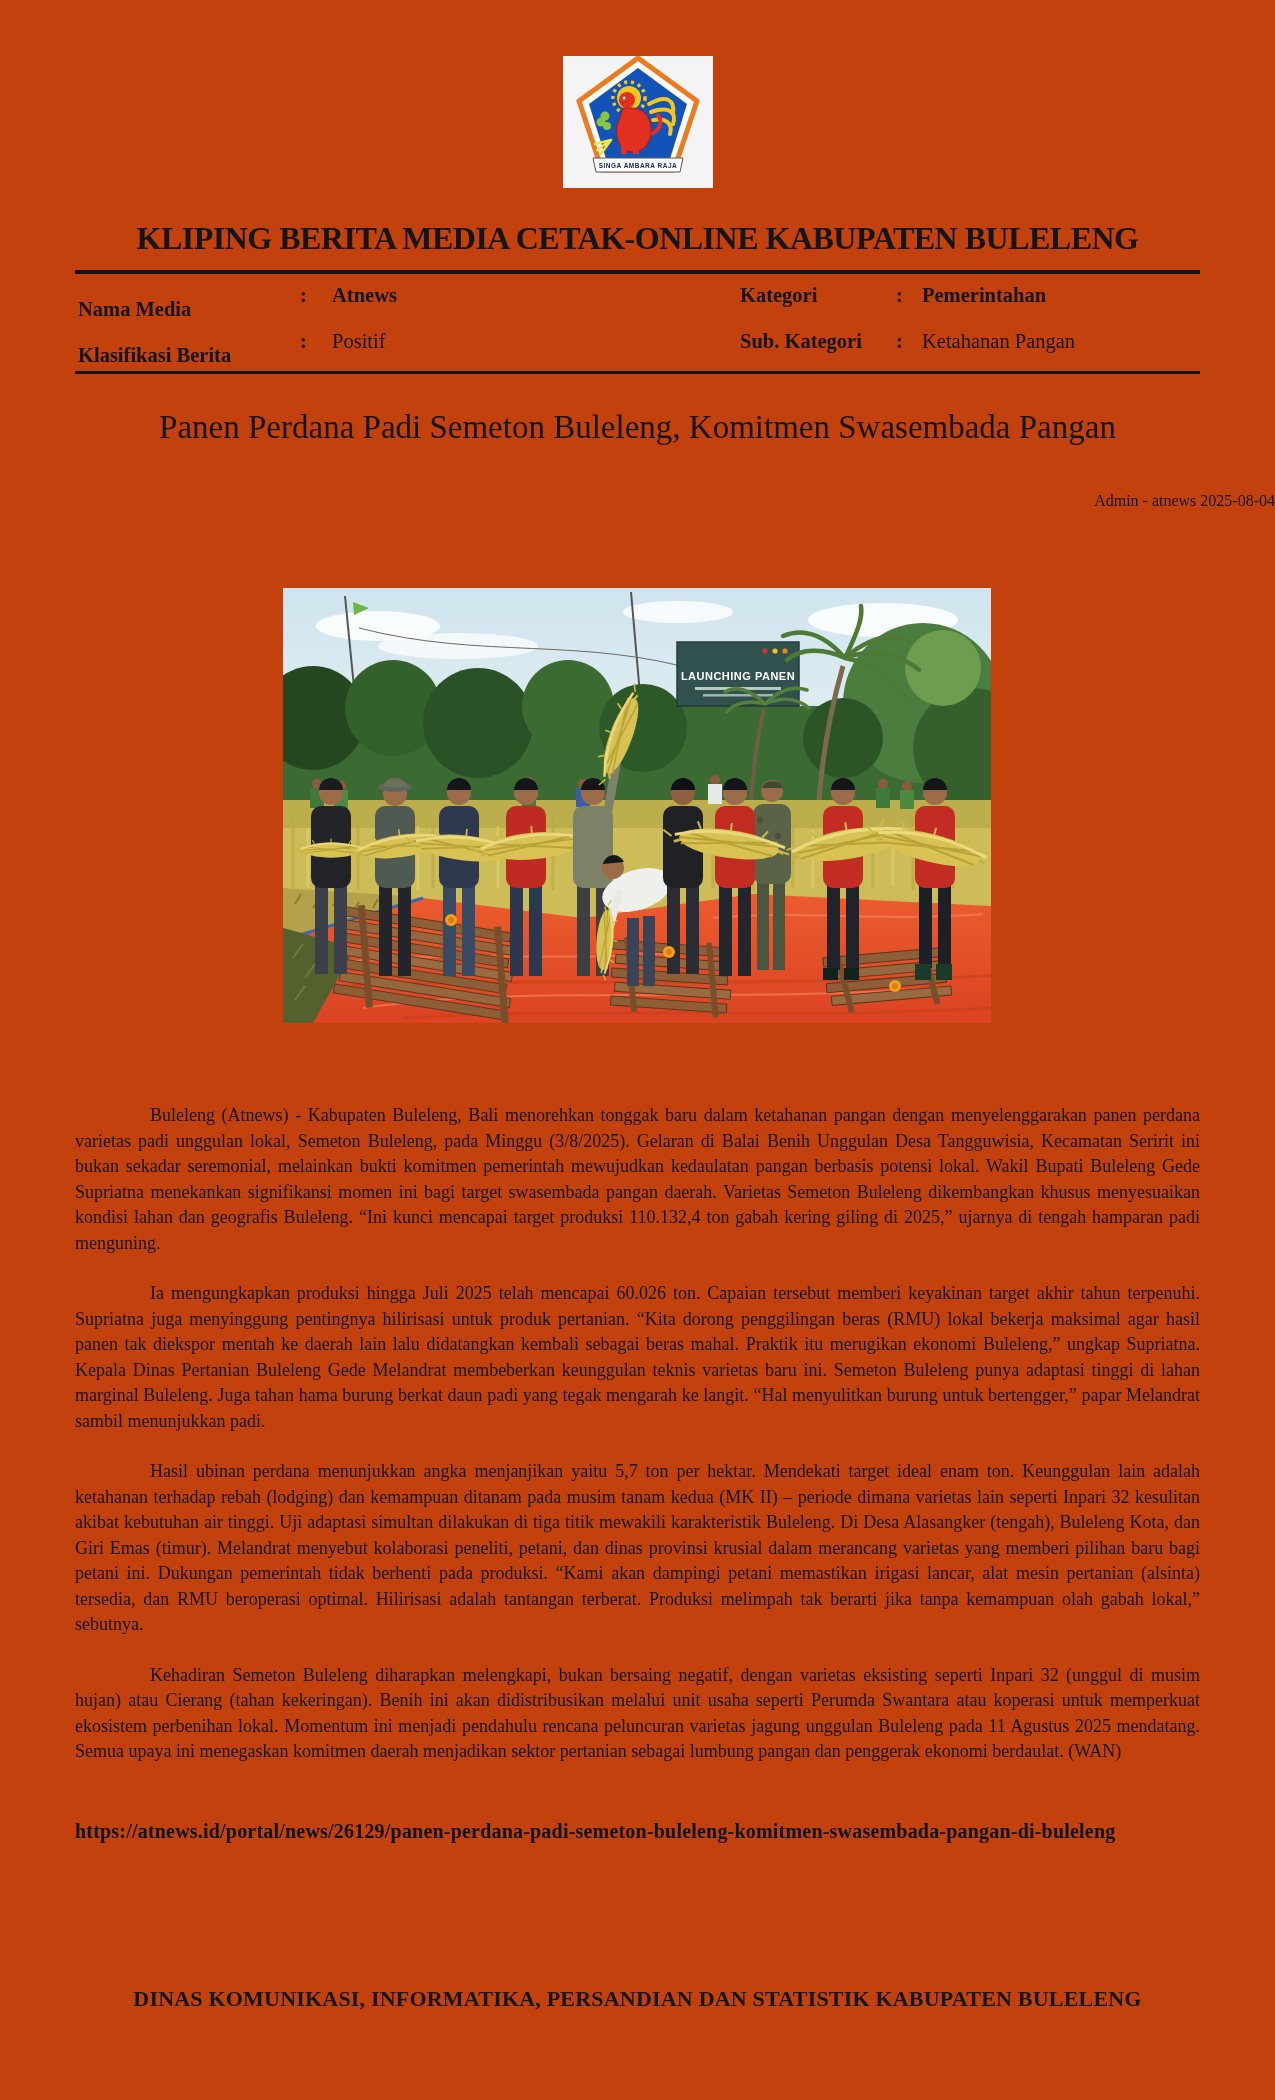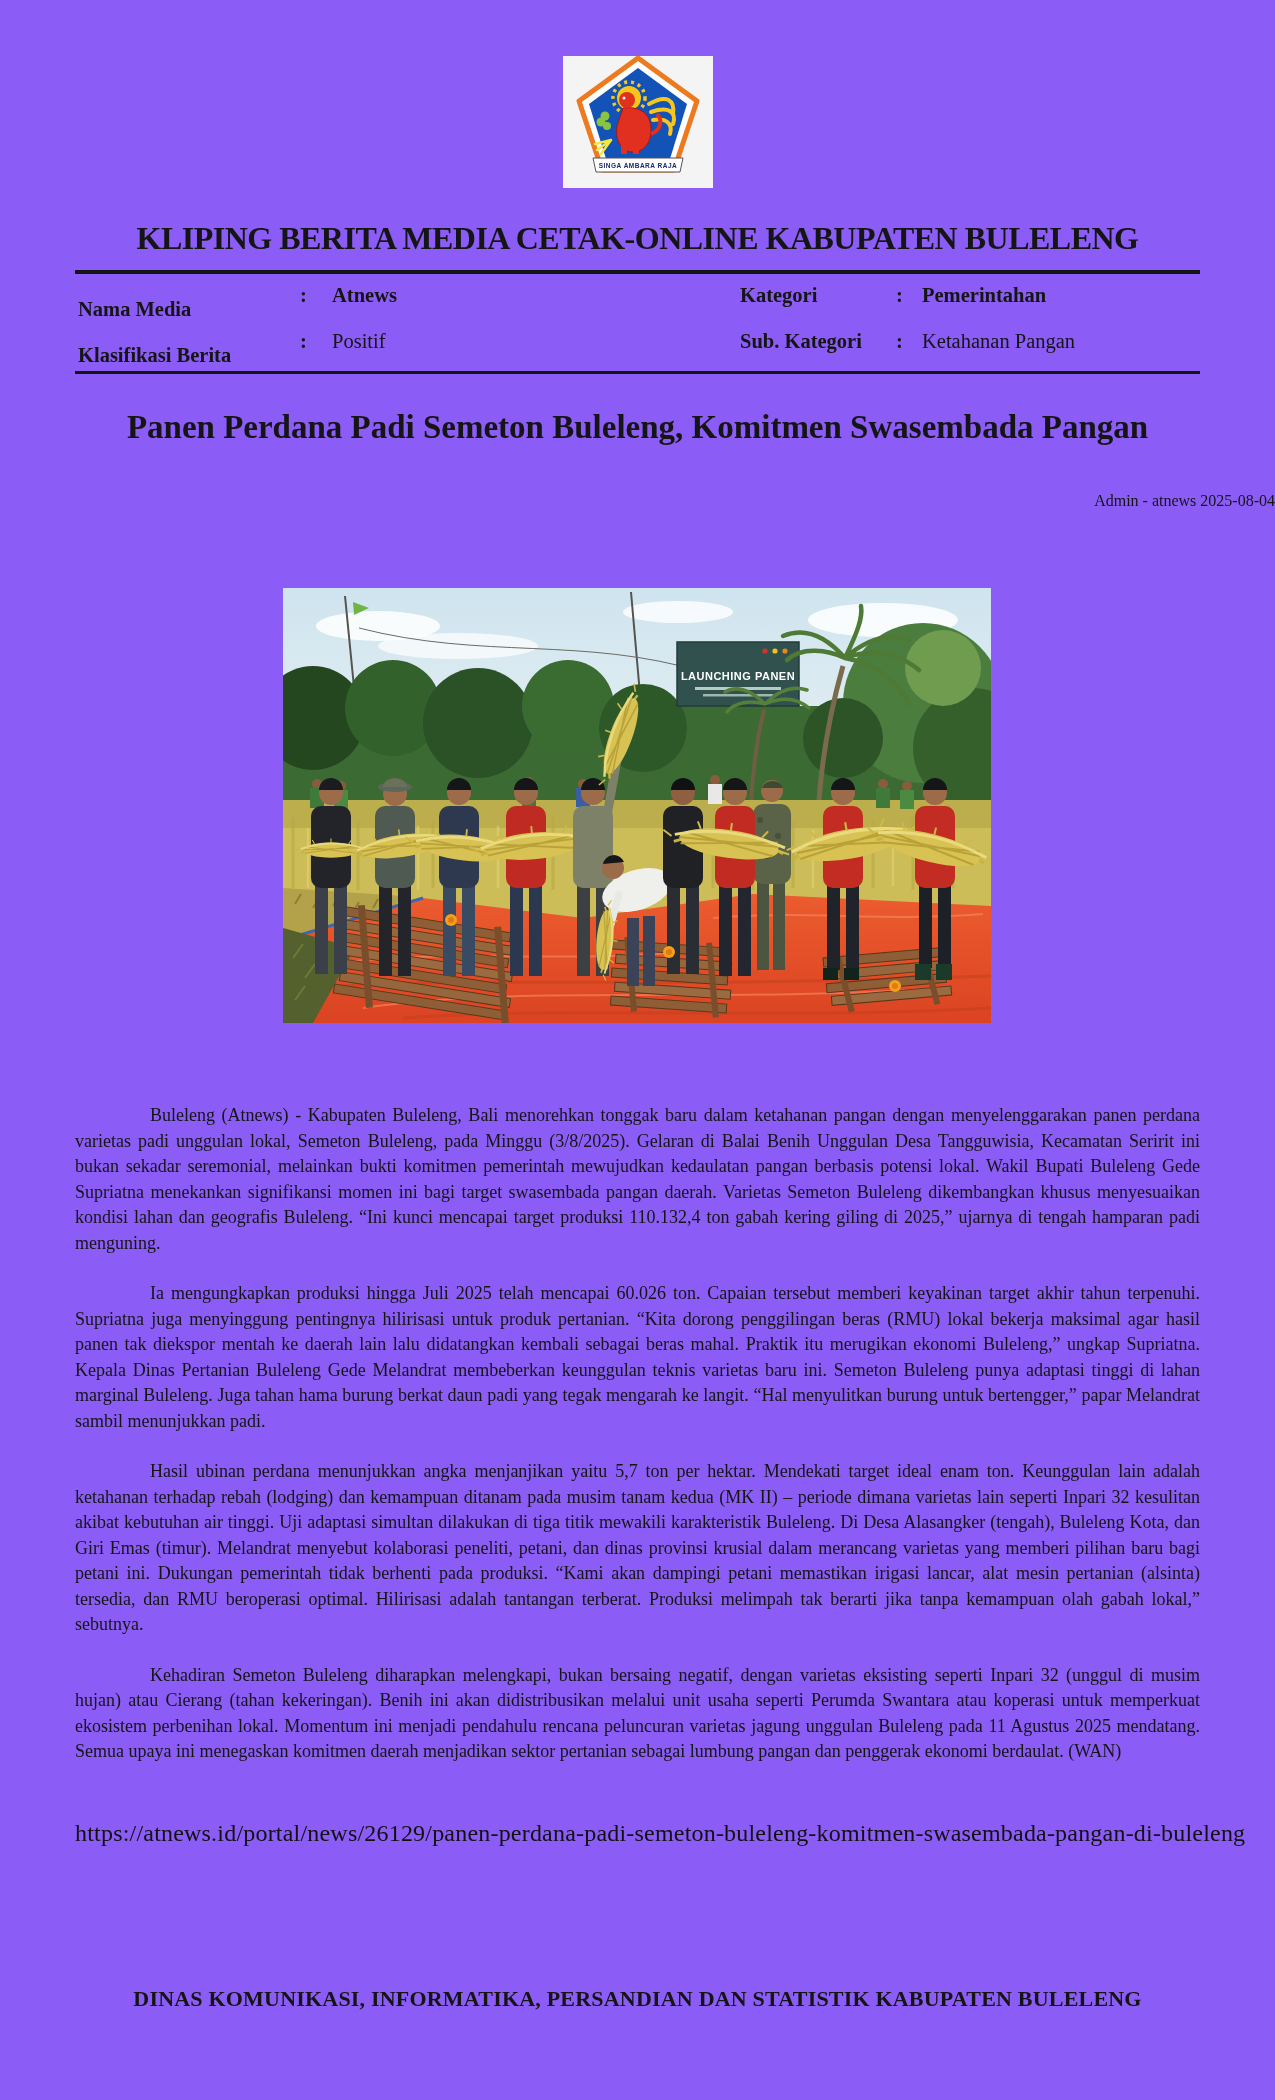--- a/index.html
+++ b/index.html
@@ -1,20 +1,20 @@
 <!DOCTYPE html>
 <html><head>
 <meta charset="utf-8">
 <style>
   html,body{margin:0;padding:0;background:#ffffff;}
   .page{
     position:relative;
     width:1275px;height:2100px;
     margin:0 auto;
-    background:#8b5cf6;
+    background:#c2410c;
     font-family:"Liberation Serif", serif;
     color:#151515;
     overflow:hidden;
   }
   .logo-wrap{
     position:absolute;top:56px;left:50%;transform:translateX(-50%);
     width:150px;height:132px;
   }
   .kop-title{
     position:absolute;top:220px;left:0;width:100%;
@@ -25,38 +25,38 @@
   .rule-1{top:270px;height:3.5px;}
   .rule-2{top:371px;height:3px;}
   .meta{position:absolute;top:0;left:0;width:100%;font-size:20.5px;}
   .meta span{position:absolute;white-space:nowrap;}
   .meta .lbl{font-weight:bold;}
   .r1{top:284px;font-weight:bold;} .r2{top:330px;}
   .c-lbl-l{left:78px;margin-top:14px;} .c-col-l{left:300px;} .c-val-l{left:332px;}
   .c-lbl-r{left:740px;} .c-col-r{left:896px;} .c-val-r{left:922px;}
   .article-title{
     position:absolute;top:405px;left:60px;right:60px;
-    text-align:center;font-weight:bold;font-size:33px;line-height:45px;
+    text-align:center;font-weight:normal;font-size:33px;line-height:45px;
   }
   .byline{
     position:absolute;top:492px;left:0;width:100%;
     text-align:right;font-weight:normal;font-size:16px;
   }
   .photo{
     position:absolute;top:588px;left:283px;width:708px;height:435px;
     display:block;
   }
   .body-text{
     position:absolute;top:1103px;left:75px;width:1125px;
     font-size:18px;line-height:25.5px;text-align:justify;
   }
   .body-text p{margin:0 0 25px 0;text-indent:75px;}
   .source-url{
     position:absolute;top:1820px;left:75px;width:1125px;
-    font-weight:normal;font-size:24px;letter-spacing:0.2px;
+    font-weight:bold;font-size:20px;letter-spacing:0.2px;
     color:#111;text-decoration:none;white-space:nowrap;
   }
   .footer-line1{
     position:absolute;top:1958px;left:0;width:100%;
     text-align:center;font-family:"Liberation Sans", sans-serif;
     font-size:18px;color:#1a1a1a;
   }
   .footer-line2{
     position:absolute;top:1986px;left:0;width:100%;
     text-align:center;font-weight:bold;font-size:22px;letter-spacing:0.2px;

